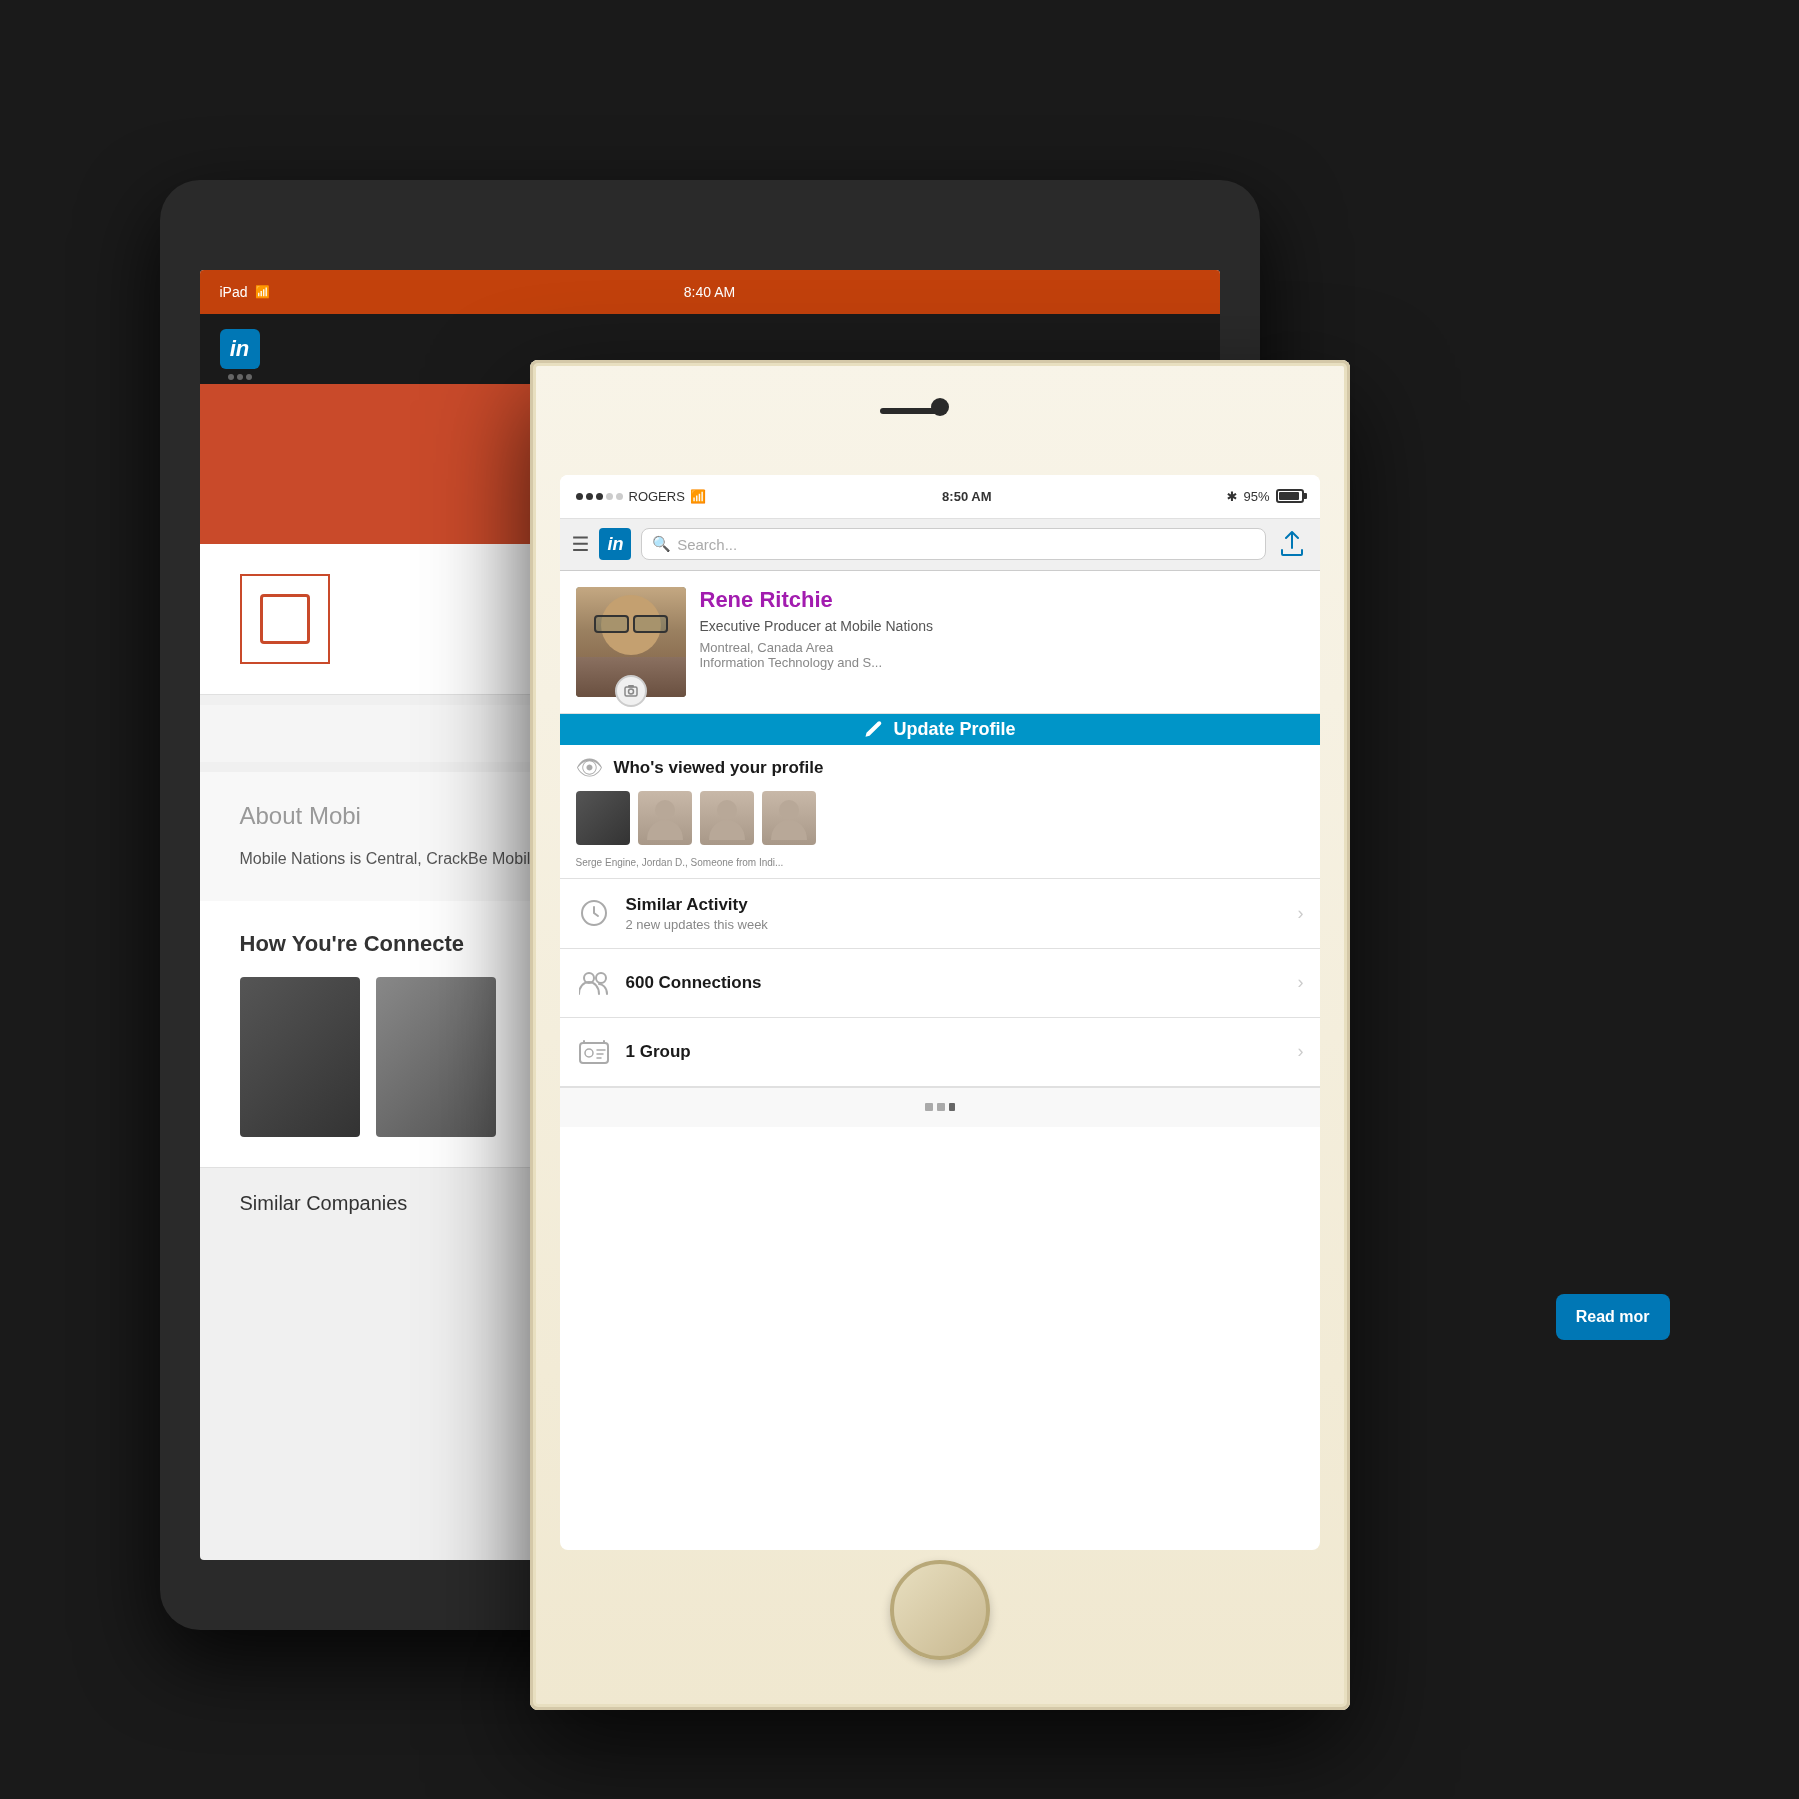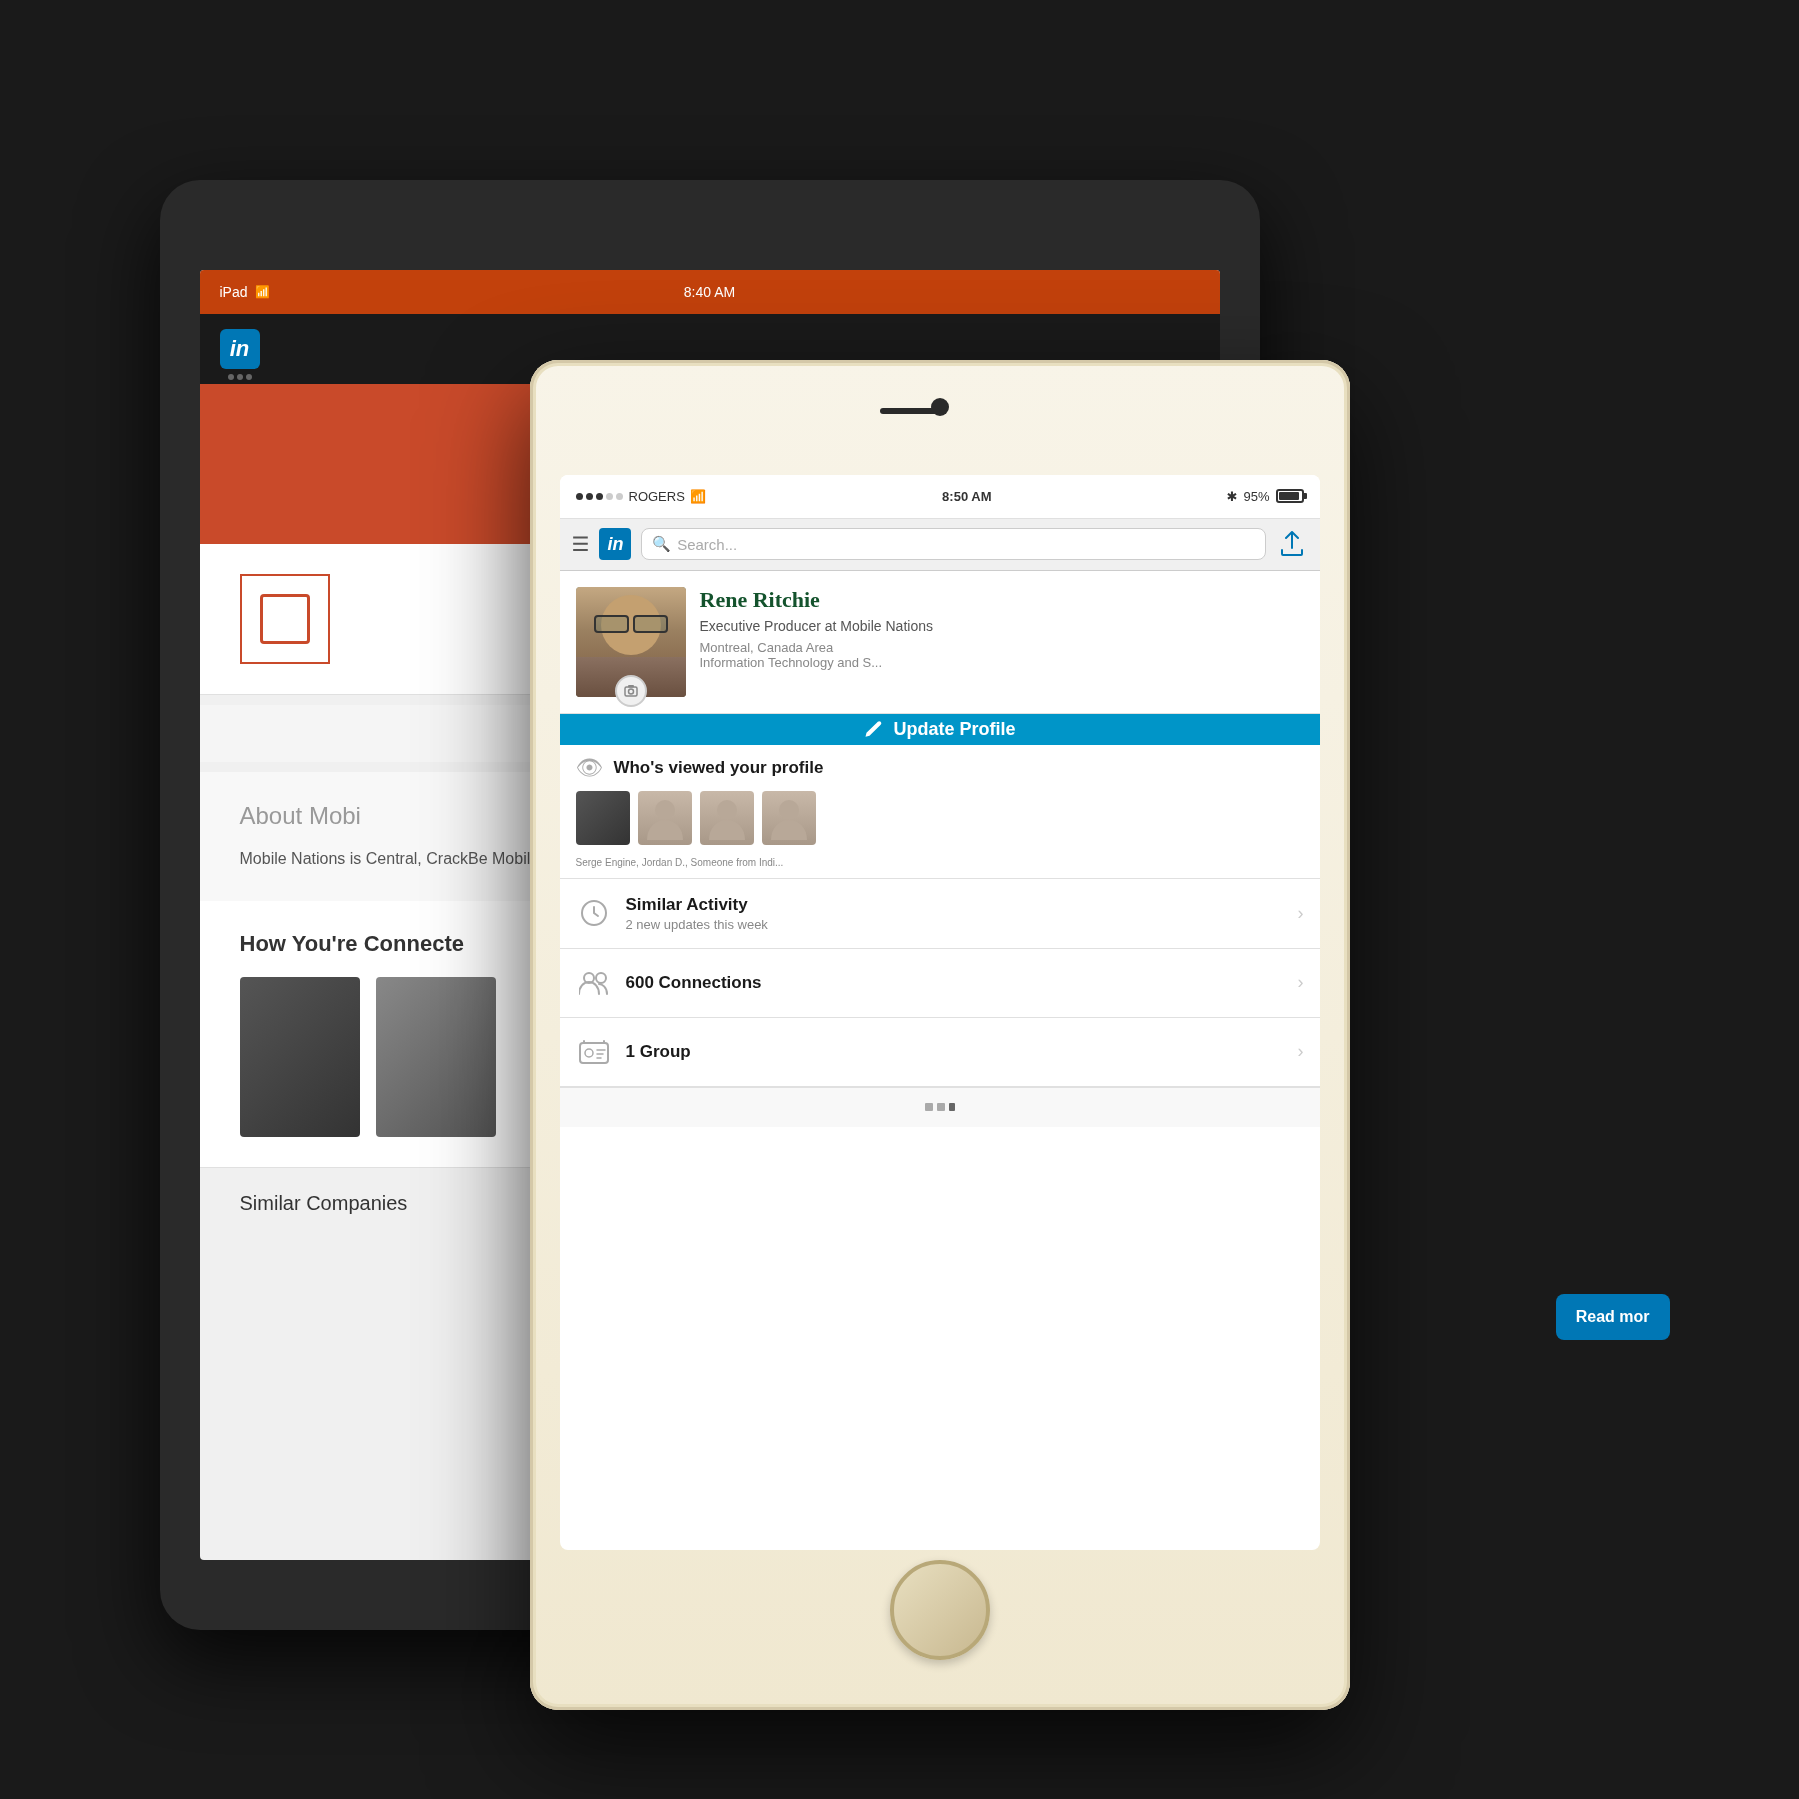--- a/index.html
+++ b/index.html
@@ -213,21 +213,21 @@
     }
 
     
     .phone {
       position: absolute;
       top: 260px;
       left: 430px;
       width: 820px;
       height: 1350px;
       background: linear-gradient(180deg, #f8f4e8 0%, #f0e8d0 100%);
-      border-radius: 28px;
+      border-radius: 8px;
       box-shadow: 0 40px 100px rgba(0,0,0,0.7), inset 0 0 0 3px #d4c8a8, inset 0 0 0 6px #e8dfc0;
       z-index: 10;
     }
 
     .phone-screen {
       position: absolute;
       top: 115px;
       left: 30px;
       right: 30px;
       bottom: 160px;
@@ -432,23 +432,22 @@
       display: flex;
       align-items: center;
       justify-content: center;
       font-size: 14px;
       color: #888;
     }
 
     .profile-info h2 {
       font-size: 22px;
       font-weight: 700;
-      color: #14532d;
+      color: #a21caf;
       margin-bottom: 4px;
-      font-family: Liberation Serif, serif;
     }
 
     .profile-info .title {
       font-size: 14px;
       color: #555;
       line-height: 1.4;
     }
 
     .profile-info .location {
       font-size: 13px;

